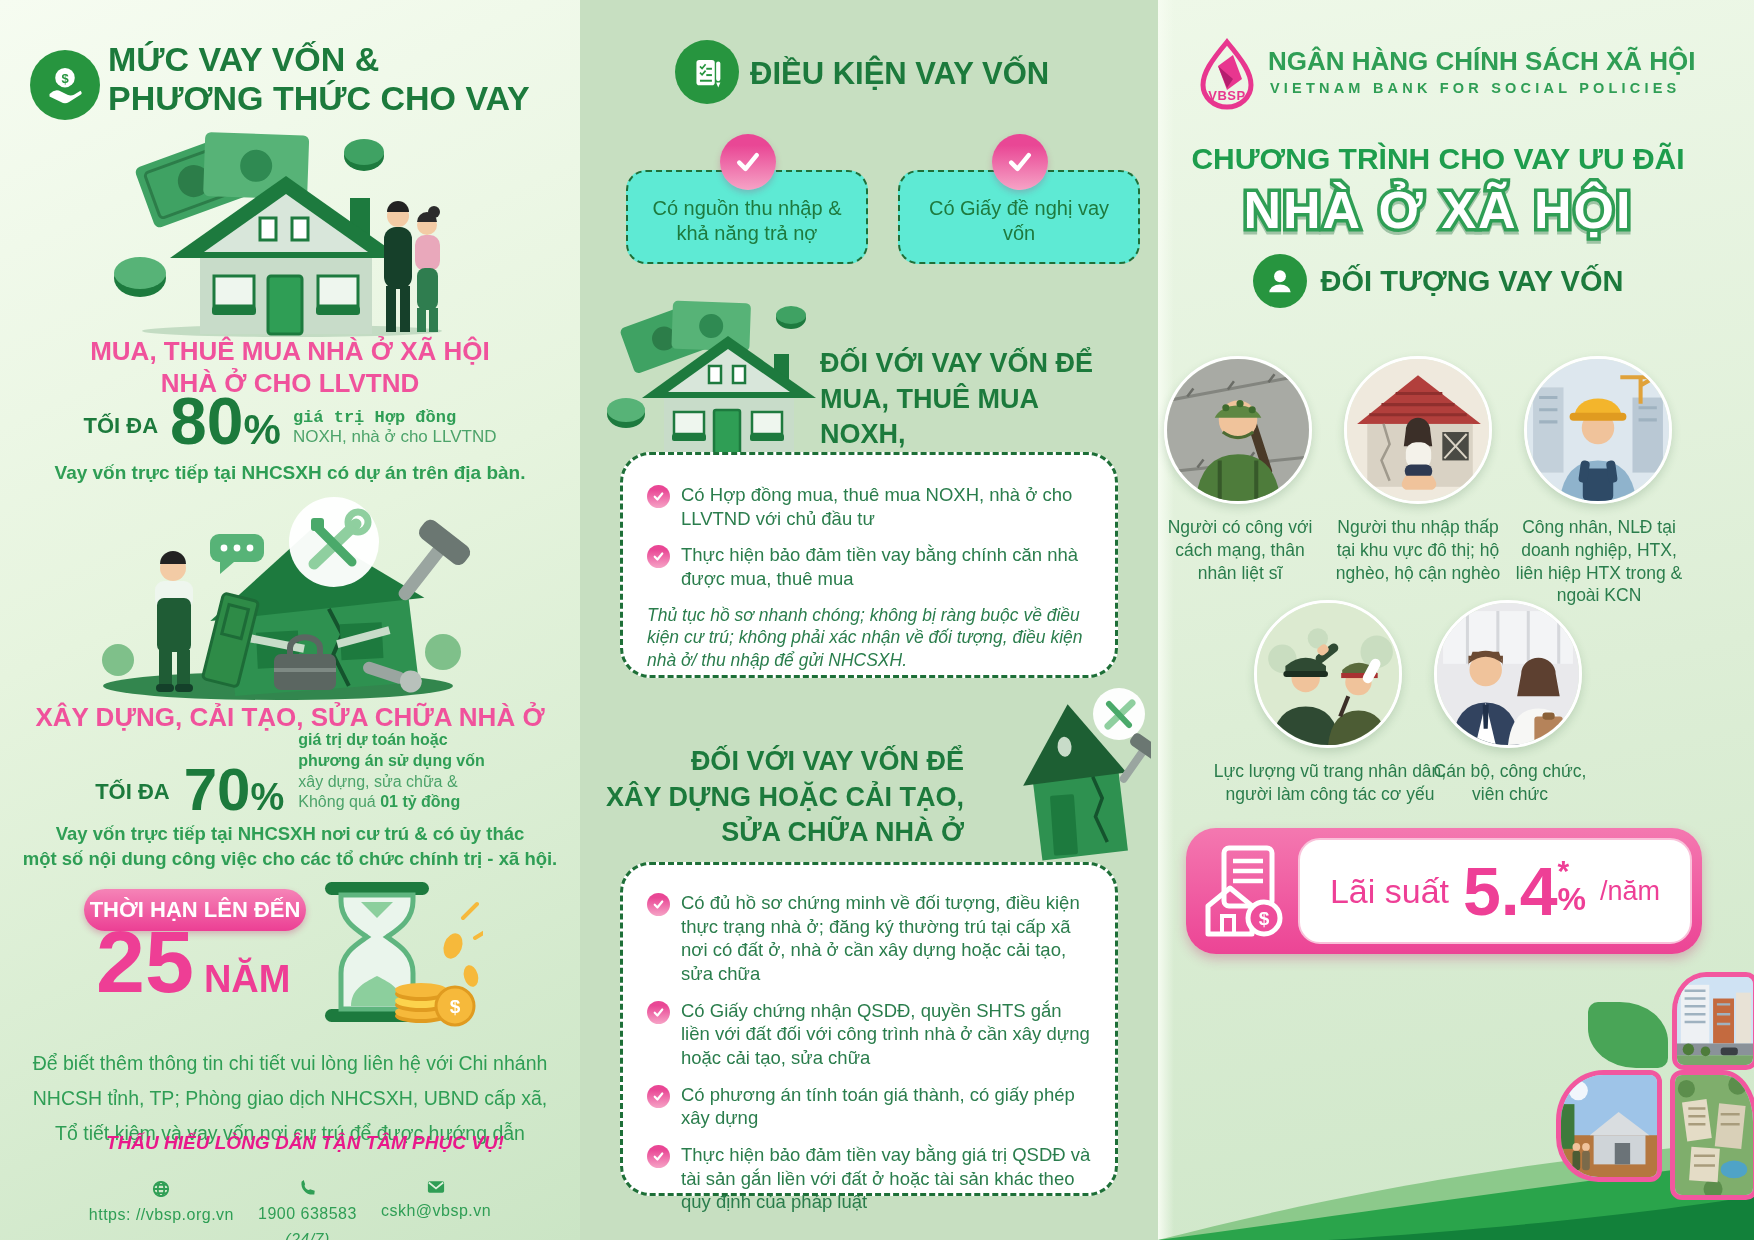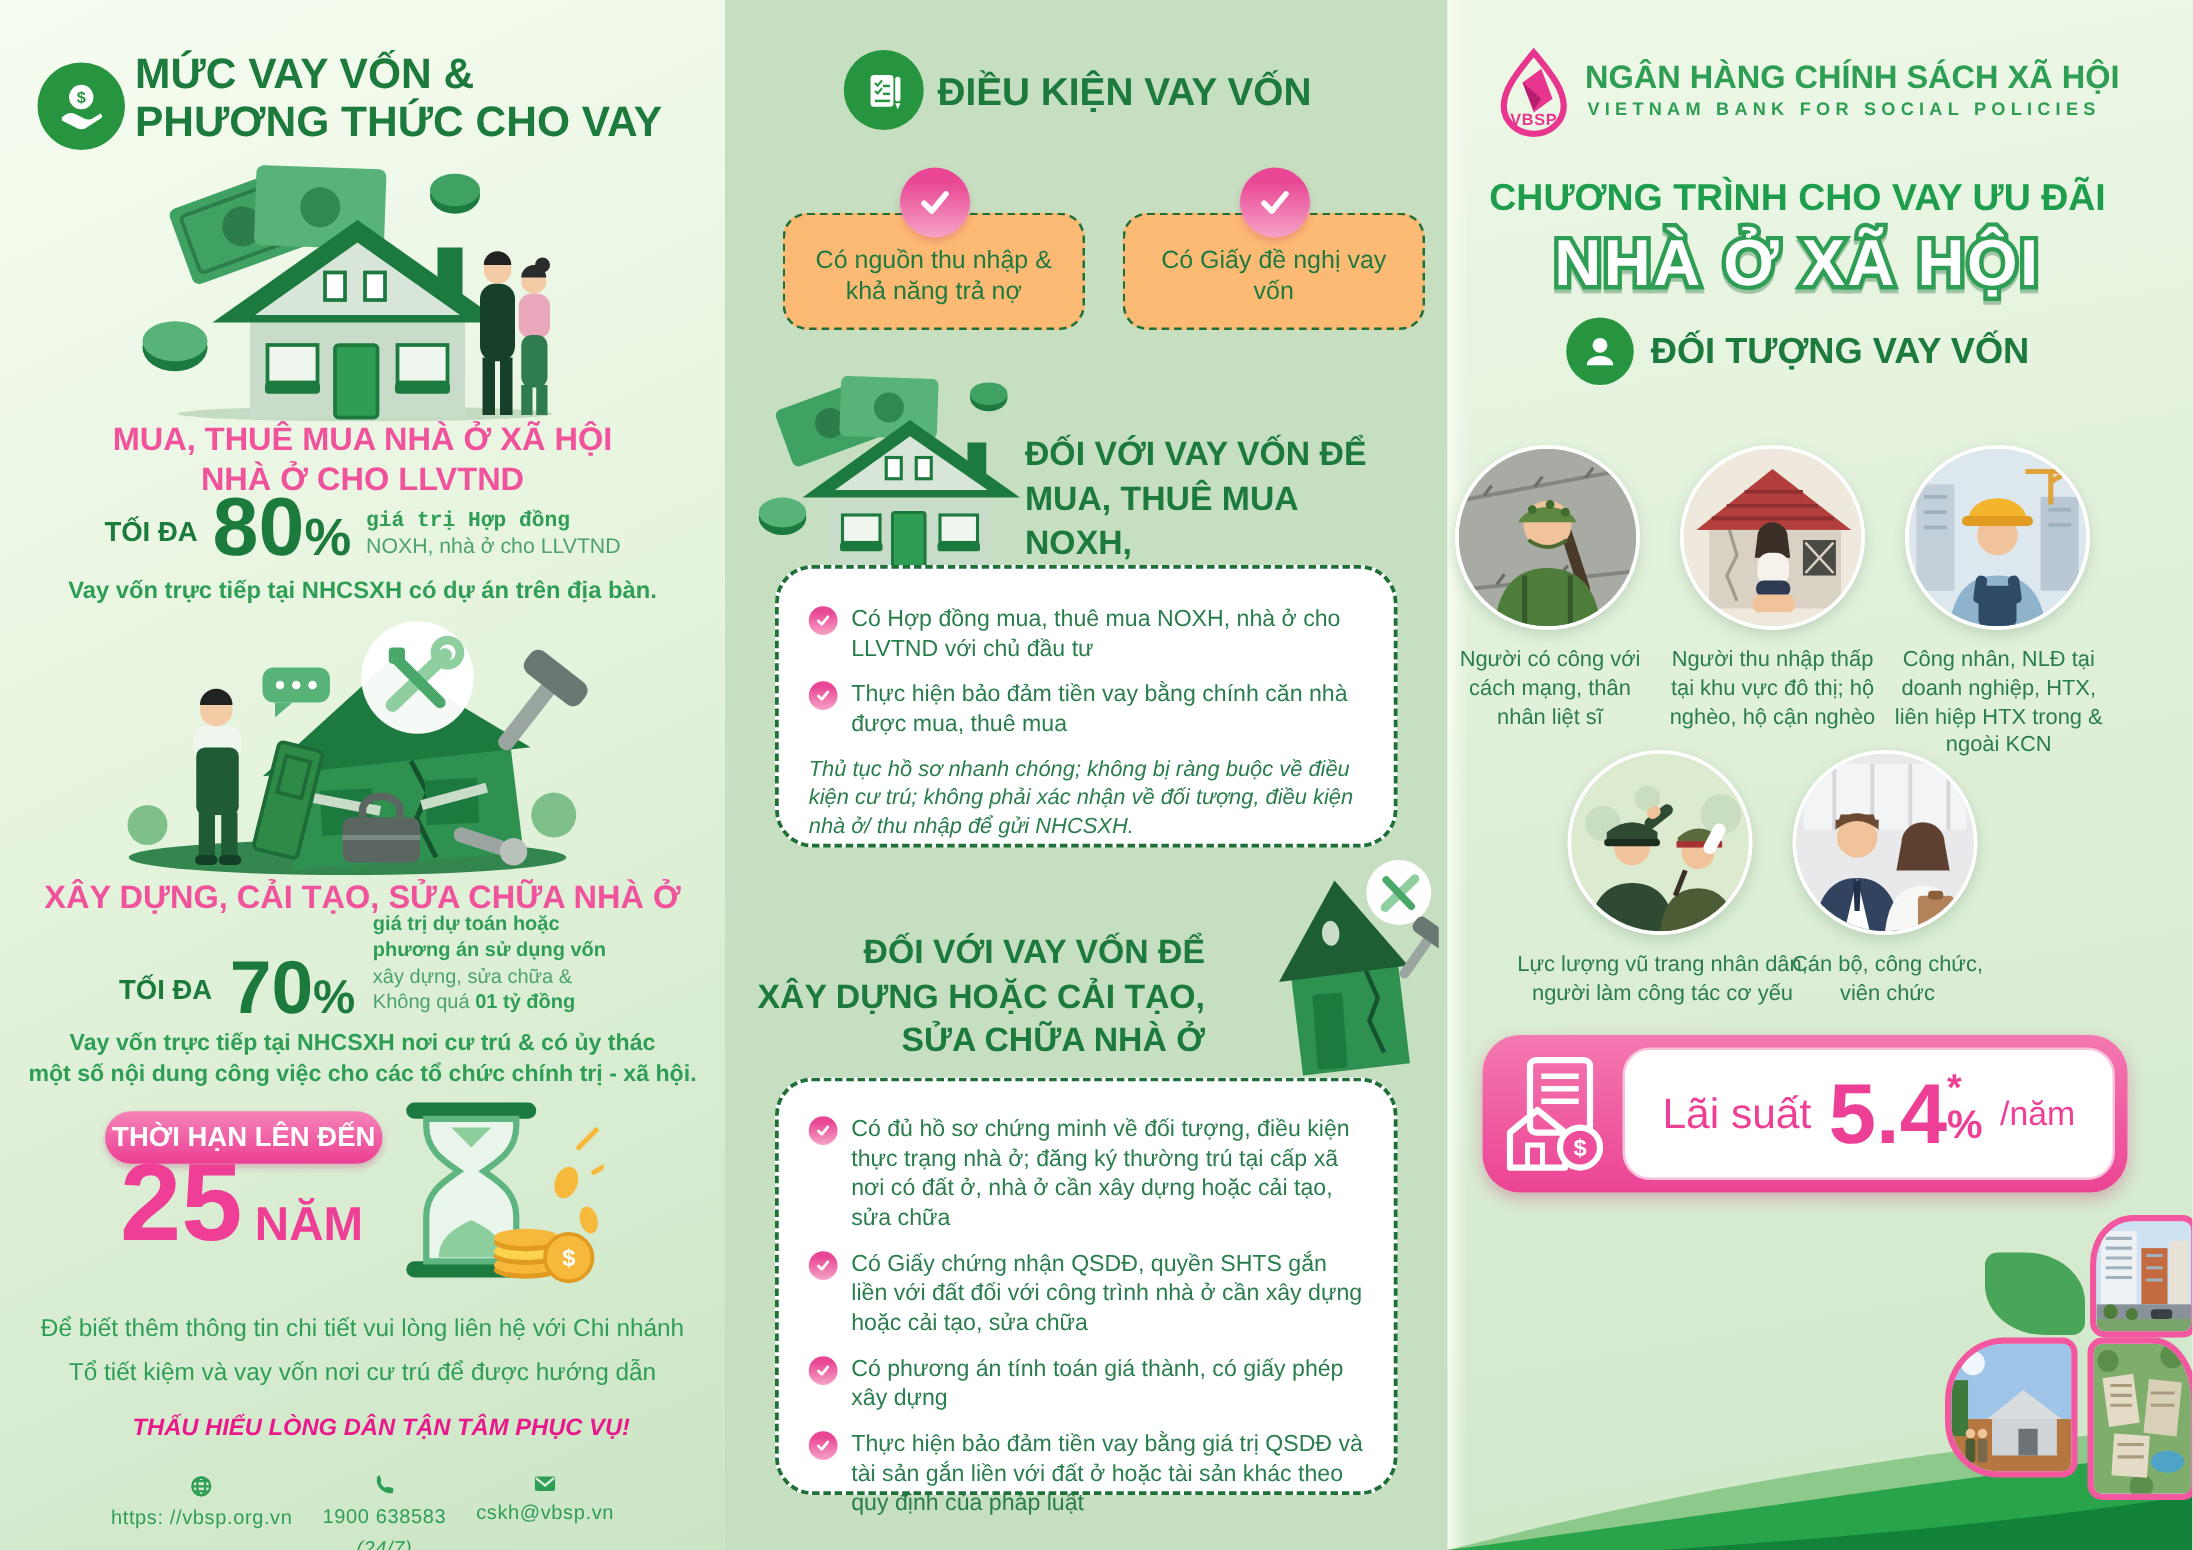--- a/index.html
+++ b/index.html
@@ -13,21 +13,21 @@
   #panel-right::before{content:"";position:absolute;left:0;top:0;bottom:0;width:16px;background:linear-gradient(90deg,#f6fcf1,rgba(246,252,241,0));}
   .dkgreen{color:#1c7a3c;}
   .green{color:#2f9e55;}
   .softgreen{color:#4ca36a;}
   .pink{color:#f0529c;}
   .magenta{color:#e9188b;}
   .bold{font-weight:bold;}
   .center{text-align:center;}
   .icon-circle{background:#27953f;border-radius:50%;display:flex;align-items:center;justify-content:center;flex:none;}
   .dashed-box{background:#ffffff;border:3px dashed #1e6f38;border-radius:30px;}
-  .cond-box{background:#fdba74;border:2.5px dashed #1e6f38;border-radius:20px;display:flex;align-items:flex-end;justify-content:center;text-align:center;}
+  .cond-box{background:#5eead4;border:2.5px dashed #1e6f38;border-radius:20px;display:flex;align-items:flex-end;justify-content:center;text-align:center;}
   .chk{border-radius:50%;background:linear-gradient(180deg,#e94795 20%,#f6a3c6 100%);display:flex;align-items:center;justify-content:center;flex:none;}
   .chk-sm{width:23px;height:23px;margin-top:2px;}
   .chk-lg{width:56px;height:56px;box-shadow:0 3px 6px rgba(180,40,110,.25);}
   .bullet{display:flex;gap:11px;margin-bottom:13px;}
   .bullet-text{font-size:18.5px;line-height:1.28;color:#2a7d4c;}
   .cap{color:#2a7d4c;font-size:17.5px;line-height:1.3;text-align:center;position:absolute;}
   .circ{position:absolute;border-radius:50%;overflow:hidden;border:3px solid #ffffff;box-shadow:0 4px 10px rgba(40,90,50,.18);}
   .circ svg{display:block;width:100%;height:100%;}
   .photo{position:absolute;border:5px solid #f2579f;overflow:hidden;background:#cfe2f3;}
   .maxrow{display:flex;justify-content:center;align-items:flex-end;gap:12px;}
@@ -195,20 +195,21 @@
         <ellipse cx="118" cy="123" rx="26" ry="7" fill="#fcd34d"></ellipse>
       <ellipse cx="118" cy="116" rx="26" ry="7" fill="#e09b20"></ellipse>
         <ellipse cx="118" cy="112" rx="26" ry="7" fill="#f6b93b"></ellipse>
     </g>
     <circle cx="152" cy="128" r="19" fill="#f6b93b" stroke="#e09b20" stroke-width="3"></circle>
     <text x="152" y="135" text-anchor="middle" font-size="19" font-weight="bold" fill="#ffffff">$</text>
   </svg>
 
   <div class="abs green center" style="left:10px;top:1046px;width:560px;font-size:19.5px;line-height:1.8;">
     <div>Để biết thêm thông tin chi tiết vui lòng liên hệ với Chi nhánh</div>
+    <div>NHCSH tỉnh, TP; Phòng giao dịch NHCSXH, UBND cấp xã,</div>
     <div>Tổ tiết kiệm và vay vốn nơi cư trú để được hướng dẫn</div>
   </div>
 
   <div class="abs magenta bold center" style="left:0;top:1132px;width:100%;font-size:19px;font-style:italic;padding-left:30px;">THẤU HIỂU LÒNG DÂN TẬN TÂM PHỤC VỤ!</div>
 
   <div class="abs" style="left:0;top:1180px;width:100%;display:flex;justify-content:center;gap:24px;">
     <span class="footer-item">
       <svg width="18" height="18" viewBox="0 0 20 20">
           <circle cx="10" cy="10" r="8" fill="none" stroke="#2f9e55" stroke-width="2"></circle>
           <ellipse cx="10" cy="10" rx="3.6" ry="8" fill="none" stroke="#2f9e55" stroke-width="2"></ellipse>

